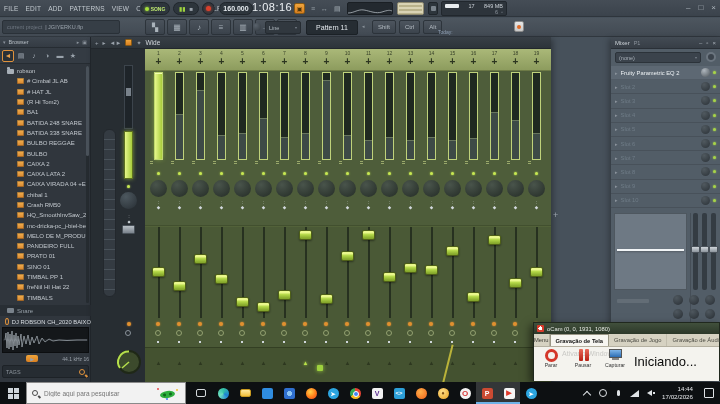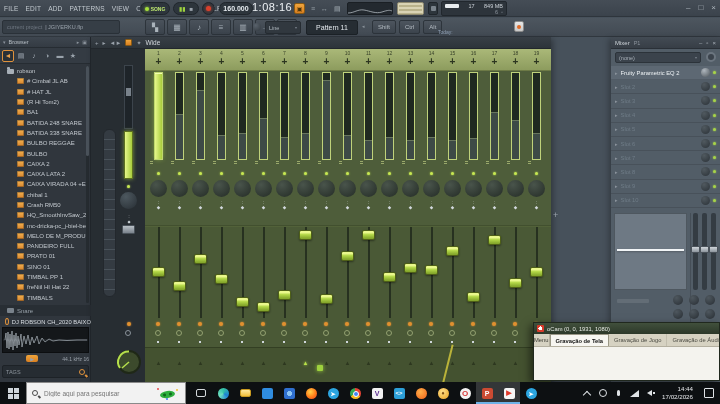--- a/index.html
+++ b/index.html
@@ -987,20 +987,42 @@
     <div id="oc-title">
       <span class="ic"></span>
       <span>oCam (0, 0, 1931, 1080)</span>
     </div>
     <div id="oc-tabs">
       <div id="oc-menu">Menu</div>
     <div class="oc-tab active">Gravação de Tela</div>
         <div class="oc-tab">Gravação de Jogo</div>
         <div class="oc-tab">Gravação de Áudio</div>
       </div>
+    <div id="oc-body">
+      <span id="oc-watermark">Ativar o Windows</span>
+      <div class="oc-btn" style="left:2px;">
+        <div class="glyph">
+            <div id="g-stop"></div>
+          </div>
+        <div class="lab">Parar</div>
+      </div>
+      <div class="oc-btn" style="left:34px;">
+        <div class="glyph">
+            <div id="g-pause" style="position:relative;width:13px;height:12px;margin:0 auto;"></div>
+          </div>
+        <div class="lab">Pausar</div>
+      </div>
+      <div class="oc-btn" style="left:66px;">
+        <div class="glyph">
+            <div id="g-capt"></div>
+          </div>
+        <div class="lab">Capturar</div>
+      </div>
+      <div id="oc-status">Iniciando...</div>
+    </div>
   </div>
 
   <div id="taskbar">
     <div id="start-btn">
         <span class="w">
           <i></i>
           <i></i>
           <i></i>
           <i></i>
         </span>

